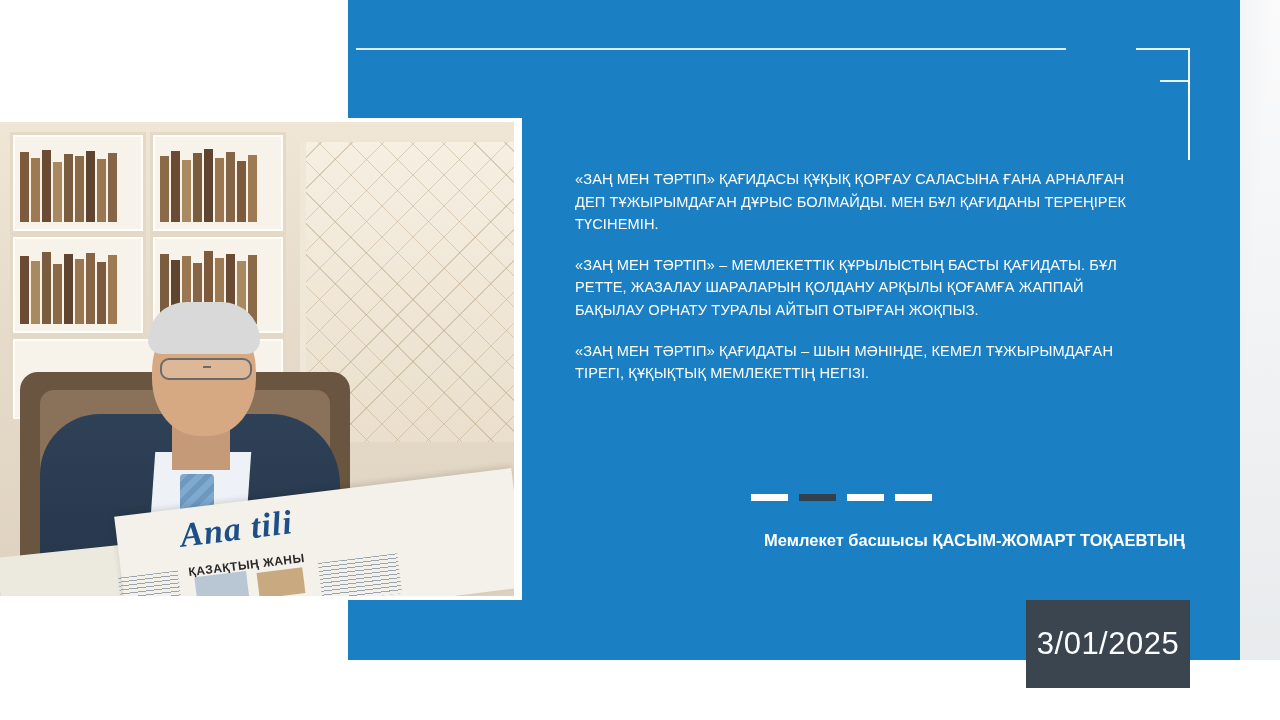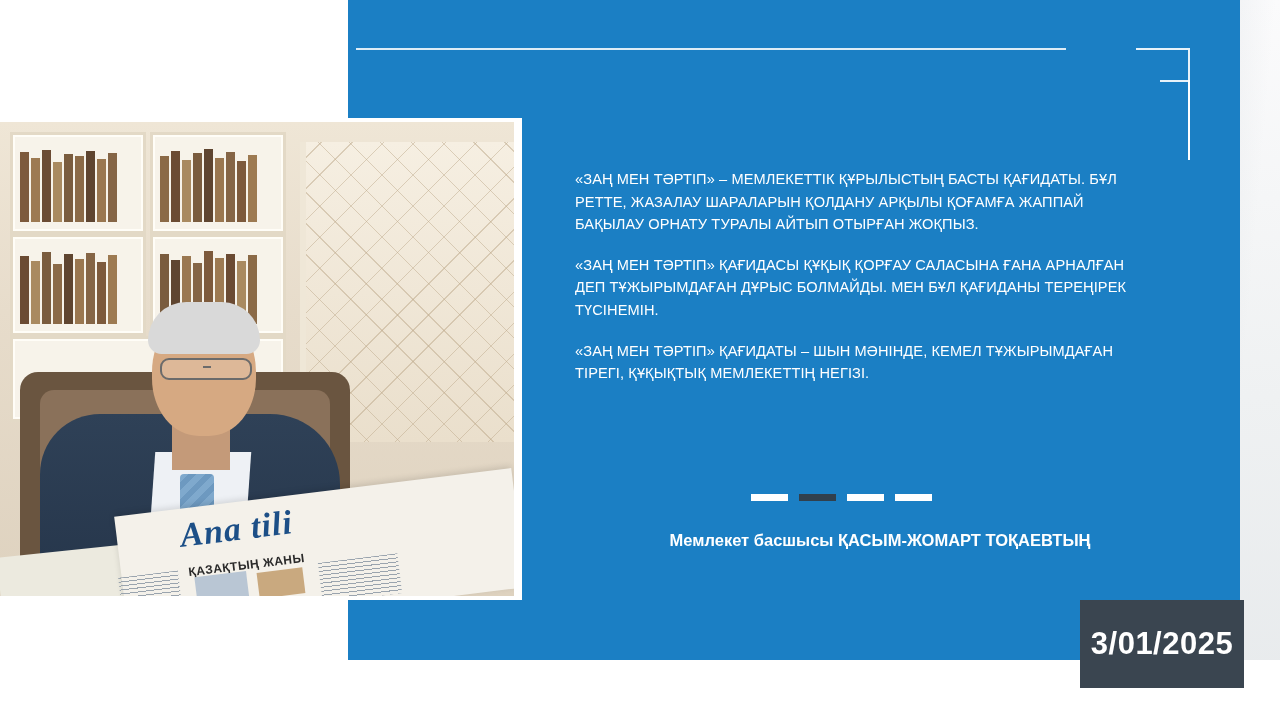--- a/index.html
+++ b/index.html
@@ -273,39 +273,39 @@
     background: #ffffff;
   }
   .dash.dark {
     background: #31404d;
   }
   .attr {
     position: absolute;
     left: 575px;
     top: 528px;
     width: 610px;
-    text-align: center;
+    text-align: right;
     color: #ffffff;
     font-weight: 700;
     font-size: 16.5px;
     line-height: 1.5;
   }
   .date-badge {
     position: absolute;
-    left: 1080px;
+    left: 1026px;
     top: 600px;
     width: 164px;
     height: 88px;
     background: #3a4550;
     color: #ffffff;
     display: flex;
     align-items: center;
     justify-content: center;
     font-size: 31px;
-    font-weight: 700;
+    font-weight: 400;
     letter-spacing: 0.5px;
   }
 </style>
 </head>
 <body>
 
 <div class="stage">
   <div class="bg-silk"></div>
 
   <div class="blue-panel"></div>
@@ -388,22 +388,22 @@
     <div class="ph-paper"></div>
     <div class="ph-masthead">Ana tili</div>
     <div class="ph-sub">ҚАЗАҚТЫҢ ЖАНЫ</div>
     <div class="ph-block" style="left:196px;top:452px;width:52px;height:30px;"></div>
     <div class="ph-block" style="left:258px;top:448px;width:46px;height:26px;background:#c9a97f;"></div>
     <div class="ph-lines" style="left:120px;top:452px;width:60px;height:34px;"></div>
     <div class="ph-lines" style="left:320px;top:436px;width:80px;height:40px;"></div>
   </div>
 
   <div class="text-col">
+    <p class="para">«ЗАҢ МЕН ТӘРТІП» ҚАҒИДАСЫ ҚҰҚЫҚ ҚОРҒАУ САЛАСЫНА ҒАНА АРНАЛҒАН ДЕП ТҰЖЫРЫМДАҒАН ДҰРЫС БОЛМАЙДЫ. МЕН БҰЛ ҚАҒИДАНЫ ТЕРЕҢІРЕК ТҮСІНЕМІН.</p>
     <p class="para">«ЗАҢ МЕН ТӘРТІП» – МЕМЛЕКЕТТІК ҚҰРЫЛЫСТЫҢ БАСТЫ ҚАҒИДАТЫ. БҰЛ РЕТТЕ, ЖАЗАЛАУ ШАРАЛАРЫН ҚОЛДАНУ АРҚЫЛЫ ҚОҒАМҒА ЖАППАЙ БАҚЫЛАУ ОРНАТУ ТУРАЛЫ АЙТЫП ОТЫРҒАН ЖОҚПЫЗ.</p>
-    <p class="para">«ЗАҢ МЕН ТӘРТІП» ҚАҒИДАСЫ ҚҰҚЫҚ ҚОРҒАУ САЛАСЫНА ҒАНА АРНАЛҒАН ДЕП ТҰЖЫРЫМДАҒАН ДҰРЫС БОЛМАЙДЫ. МЕН БҰЛ ҚАҒИДАНЫ ТЕРЕҢІРЕК ТҮСІНЕМІН.</p>
     <p class="para">«ЗАҢ МЕН ТӘРТІП» ҚАҒИДАТЫ – ШЫН МӘНІНДЕ, КЕМЕЛ ТҰЖЫРЫМДАҒАН ТІРЕГІ, ҚҰҚЫҚТЫҚ МЕМЛЕКЕТТІҢ НЕГІЗІ.</p>
   </div>
 
   <div class="dashes">
     <span class="dash"></span>
     <span class="dash dark"></span>
     <span class="dash"></span>
     <span class="dash"></span>
   </div>
 

